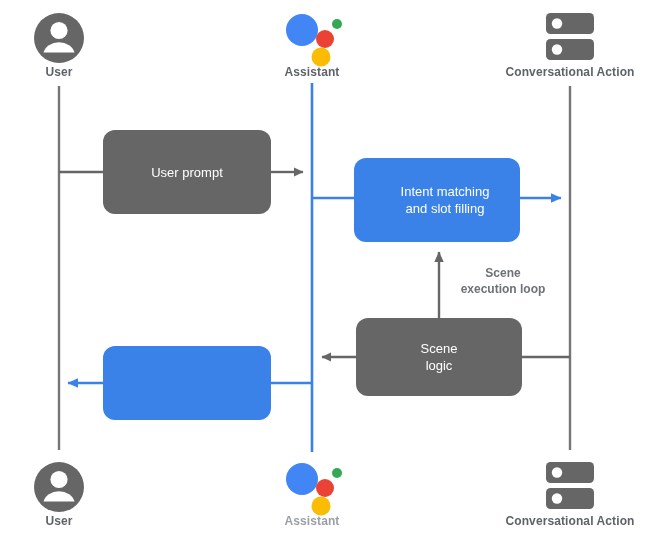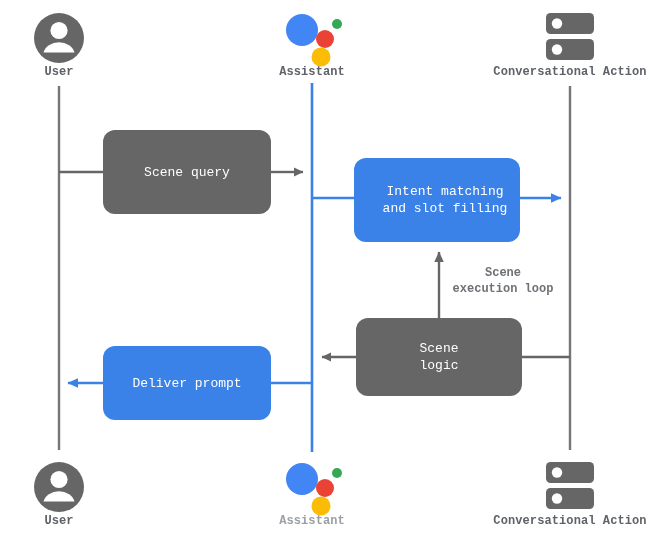--- a/index.html
+++ b/index.html
@@ -9,21 +9,20 @@
   }
   body {
     font-family: "Liberation Sans", sans-serif;
   }
   #diagram-root {
     position: relative;
     width: 659px;
     height: 537px;
     background: #ffffff;
     overflow: hidden;
-    font-family: Liberation Mono, monospace;
   }
   svg.layer {
     position: absolute;
     left: 0;
     top: 0;
     width: 659px;
     height: 537px;
   }
   .actor-label {
     position: absolute;
@@ -162,23 +161,22 @@
   </svg>
 
   <div class="actor-label dark" style="left:59px; top:65px;">User</div>
   <div class="actor-label dark" style="left:312px; top:65px;">Assistant</div>
   <div class="actor-label dark" style="left:570px; top:65px;">Conversational Action</div>
 
   <div class="actor-label dark" style="left:59px; top:514px;">User</div>
   <div class="actor-label muted" style="left:312px; top:514px;">Assistant</div>
   <div class="actor-label dark" style="left:570px; top:514px;">Conversational Action</div>
 
-  <div class="box-label" style="left:187px; top:172px;">Scene query</div>
+  <div class="box-label" style="left:187px; top:172px;">User prompt</div>
   <div class="box-label" style="left:437px; top:200px;margin-left:8px;">Intent matching
 and slot filling</div>
   <div class="box-label" style="left:439px; top:357px;">Scene
 logic</div>
-  <div class="box-label" style="left:187px; top:383px;">Deliver prompt</div>
 
   <div class="loop-label" style="left:503px; top:265px;">Scene
 execution loop</div>
 
 </div>
 
 </body></html>

